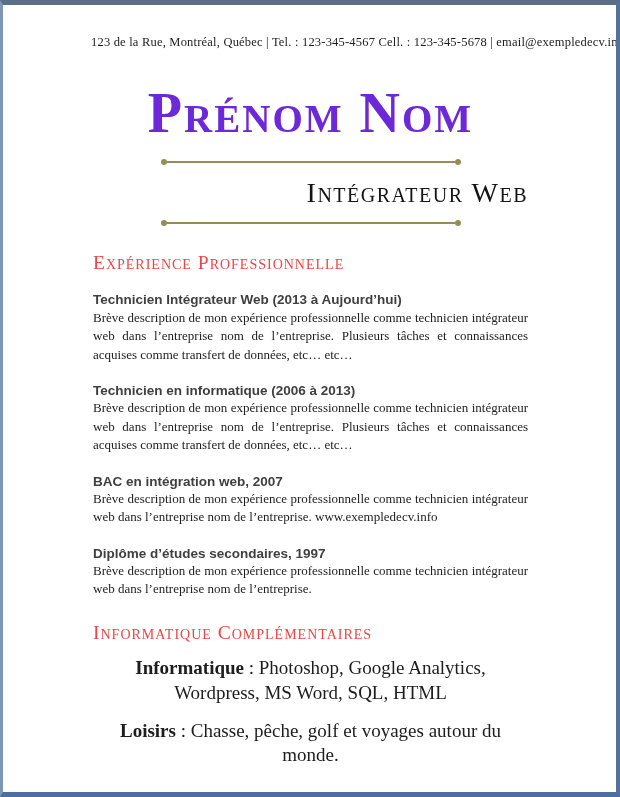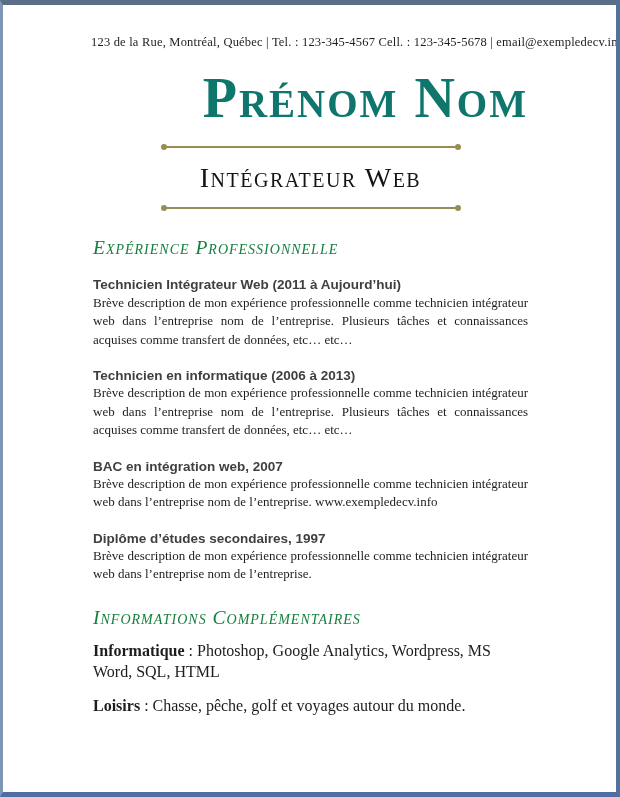--- a/index.html
+++ b/index.html
@@ -26,28 +26,28 @@
   }
   .contact-line {
     text-align: center;
     font-size: 12.5px;
     letter-spacing: 0.2px;
     white-space: nowrap;
     margin: 6px 0 0 0;
     transform: translateX(-2px);
   }
   .name {
-    text-align: right;
+    text-align: center;
     font-size: 56px;
     line-height: 1;
     font-variant: small-caps;
     letter-spacing: 2px;
     font-weight: 600;
-    margin-top: 20px;
-    color: #0f766e;
+    margin-top: 35px;
+    color: #6d28d9;
   }
   .divider {
     display: flex;
     align-items: center;
     width: 300px;
     margin: 0 auto;
     height: 7px;
   }
   .divider .dot {
     width: 6px;
@@ -57,56 +57,56 @@
     flex: 0 0 auto;
   }
   .divider .rule {
     flex: 1 1 auto;
     height: 0;
     border-top: 2px solid #978d52;
   }
   .divider-1 { margin-top: 17px; }
   .divider-2 { margin-top: 12px; }
   .job-title {
-    text-align: center;
+    text-align: right;
     font-size: 28px;
     line-height: 1;
     font-variant: small-caps;
     letter-spacing: 1.5px;
     margin-top: 14px;
     color: #141414;
   }
   .section-heading {
-    font-style: italic;
     font-variant: small-caps;
     font-size: 19.5px;
     letter-spacing: 1px;
-    color: #15803d;
+    color: #ef4444;
     margin-top: 23px;
     line-height: 1.1;
   }
   .section-heading.first { margin-top: 26px; }
   .entry-title {
     font-family: "Liberation Sans", sans-serif;
     font-weight: bold;
     font-size: 13.5px;
     color: #3f3f3f;
     margin-top: 19px;
     line-height: 1.2;
   }
   .entry-desc {
     font-size: 13px;
     line-height: 1.42;
     text-align: justify;
     color: #1d1d1d;
   }
   .info-line {
-    font-size: 16px;
+    font-size: 19px;
     margin-top: 13px;
     line-height: 1.3;
+    text-align: center;
   }
   .info-label { font-weight: bold; }
   .info-sep { white-space: pre; }
 </style>
 </head>
 <body>
 
 <div class="page">
   <div class="content">
 
@@ -123,34 +123,34 @@
     <div class="job-title">Intégrateur Web</div>
 
     <div class="divider divider-2">
       <span class="dot"></span>
       <span class="rule"></span>
       <span class="dot"></span>
     </div>
 
     <div class="section-heading first">Expérience Professionnelle</div>
 
-    <div class="entry-title">Technicien Intégrateur Web (2011 à Aujourd’hui)</div>
+    <div class="entry-title">Technicien Intégrateur Web (2013 à Aujourd’hui)</div>
     <div class="entry-desc">Brève description de mon expérience professionnelle comme technicien intégrateur web dans l’entreprise nom de l’entreprise. Plusieurs tâches et connaissances acquises comme transfert de données, etc… etc…</div>
 
     <div class="entry-title">Technicien en informatique (2006 à 2013)</div>
     <div class="entry-desc">Brève description de mon expérience professionnelle comme technicien intégrateur web dans l’entreprise nom de l’entreprise. Plusieurs tâches et connaissances acquises comme transfert de données, etc… etc…</div>
 
 
     <div class="entry-title">BAC en intégration web, 2007</div>
     <div class="entry-desc">Brève description de mon expérience professionnelle comme technicien intégrateur web dans l’entreprise nom de l’entreprise. www.exempledecv.info</div>
 
     <div class="entry-title">Diplôme d’études secondaires, 1997</div>
     <div class="entry-desc">Brève description de mon expérience professionnelle comme technicien intégrateur web dans l’entreprise nom de l’entreprise.</div>
 
-    <div class="section-heading">Informations Complémentaires</div>
+    <div class="section-heading">Informatique Complémentaires</div>
 
     <div class="info-line">
       <span class="info-label">Informatique</span><span class="info-sep"> : </span><span class="info-value">Photoshop, Google Analytics, Wordpress, MS Word, SQL, HTML</span>
     </div>
 
 
     <div class="info-line">
       <span class="info-label">Loisirs</span><span class="info-sep"> : </span><span class="info-value">Chasse, pêche, golf et voyages autour du monde.</span>
     </div>
 

